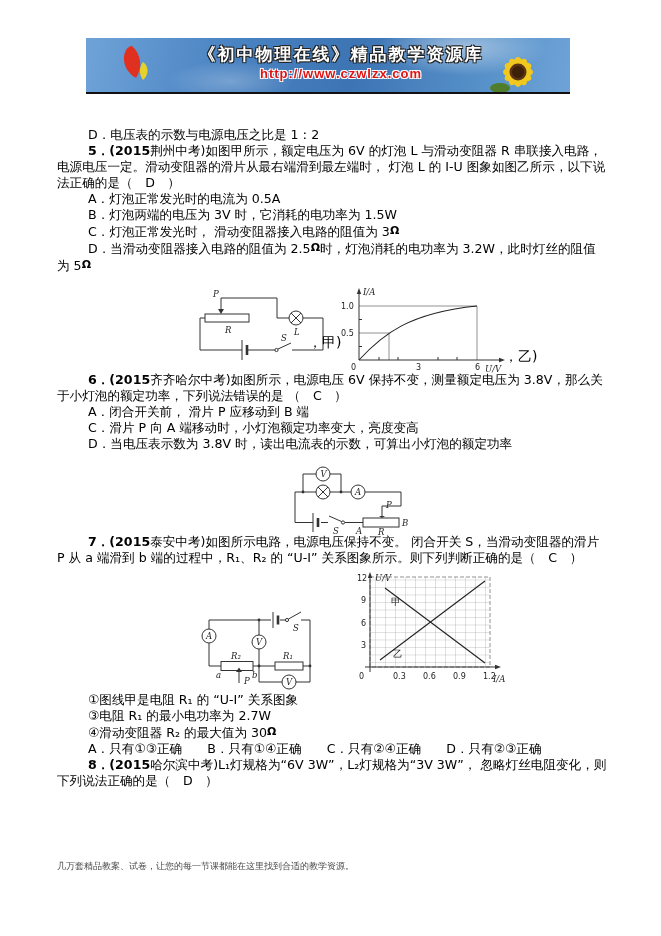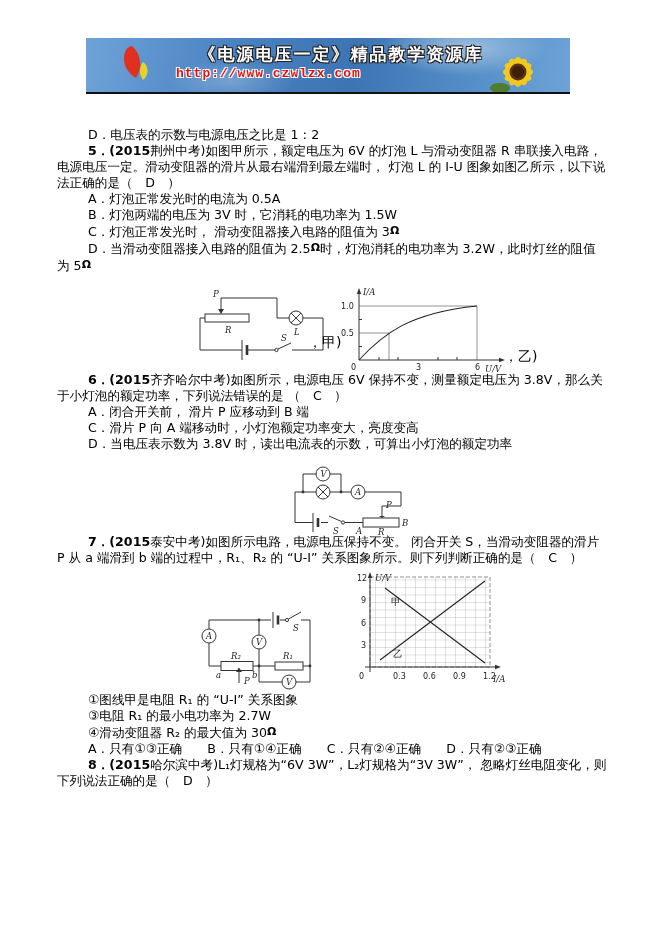--- a/index.html
+++ b/index.html
@@ -8,23 +8,23 @@
   
   .banner{position:absolute;left:86px;top:38px;width:484px;height:54px;
     background:
       radial-gradient(ellipse 120px 40px at 78% 18%, rgba(255,255,255,.45), rgba(255,255,255,0) 70%),
       radial-gradient(ellipse 90px 30px at 30% 80%, rgba(255,255,255,.25), rgba(255,255,255,0) 70%),
       linear-gradient(100deg,#6fa3d8 0%,#4a83c2 30%,#3c74b4 55%,#5a94cb 85%,#6fa3d8 100%);
     border-bottom:2px solid #111;}
   .banner-title{position:absolute;left:90px;top:5px;width:330px;text-align:center;
     font-size:17px;font-weight:bold;color:#fff;letter-spacing:2px;
     text-shadow:1px 1px 0 #222,-1px -1px 0 #222,1px -1px 0 #222,-1px 1px 0 #222;}
-  .banner-url{position:absolute;left:90px;top:28px;width:330px;
+  .banner-url{position:absolute;left:90px;top:28px;width:330px;text-align:center;
     font-size:13px;font-weight:bold;color:#e31212;letter-spacing:1px;
-    font-family:Liberation Mono, monospace;
+    font-family:Liberation Sans, sans-serif;
     text-shadow:1px 1px 0 #fff,-1px -1px 0 #fff,1px -1px 0 #fff,-1px 1px 0 #fff;}
   .logo{position:absolute;left:26px;top:4px;}
   .sunflower{position:absolute;right:2px;top:8px;}
   
   .content{position:absolute;left:57px;top:93px;width:550px;font-size:12.6px;line-height:16px;margin-top:34px;}
   .content p{margin:0;text-indent:31px;}
   .bold{font-weight:bold;}
   .ohm{font-weight:bold;font-size:11px;vertical-align:2px;}
   .figrow{position:relative;}
   .row1{height:82px;margin:12px 0 4px 0;}
@@ -43,21 +43,21 @@
 </head>
 <body>
 
 <div class="page">
 
   <div class="banner">
     <svg class="logo" width="46" height="46" viewBox="0 0 46 46">
       <path d="M20,4 C29,12 31,25 24,36 C13,30 9,17 14,8 C16,5 18,4 20,4 Z" fill="#e03020"></path>
       <path d="M31,20 C37,24 37,33 31,38 C27,33 27,25 31,20 Z" fill="#e8d22a"></path>
     </svg>
-    <div class="banner-title">《电源电压一定》精品教学资源库</div>
+    <div class="banner-title">《初中物理在线》精品教学资源库</div>
     <div class="banner-url">http://www.czwlzx.com</div>
     <svg class="sunflower" width="80" height="46" viewBox="0 0 80 46">
       <g transform="translate(30,26)">
         <g fill="#f2c81e">
           <ellipse rx="6" ry="15" transform="rotate(0)"></ellipse>
           <ellipse rx="6" ry="15" transform="rotate(30)"></ellipse>
           <ellipse rx="6" ry="15" transform="rotate(60)"></ellipse>
           <ellipse rx="6" ry="15" transform="rotate(90)"></ellipse>
           <ellipse rx="6" ry="15" transform="rotate(120)"></ellipse>
           <ellipse rx="6" ry="15" transform="rotate(150)"></ellipse>
@@ -250,15 +250,16 @@
 
     <p><span>①图线甲是电阻 R₁ 的 “U-I” 关系图象</span></p>
     <p><span>③电阻 R₁ 的最小电功率为 2.7W</span></p>
     <p><span>④滑动变阻器 R₂ 的最大值为 30</span><span class="ohm">Ω</span></p>
     <p><span>A．只有①③正确　　B．只有①④正确　　C．只有②④正确　　D．只有②③正确</span></p>
 
     <p><span class="bold">8．(2015</span><span>哈尔滨中考)L₁灯规格为“6V 3W”，L₂灯规格为“3V 3W”， 忽略灯丝电阻变化，则下列说法正确的是（　D　）</span></p>
   </div>
 
   <div class="footer">
+    <div>几万套精品教案、试卷，让您的每一节课都能在这里找到合适的教学资源。</div>
   </div>
 
 </div>
 
 </body></html>

